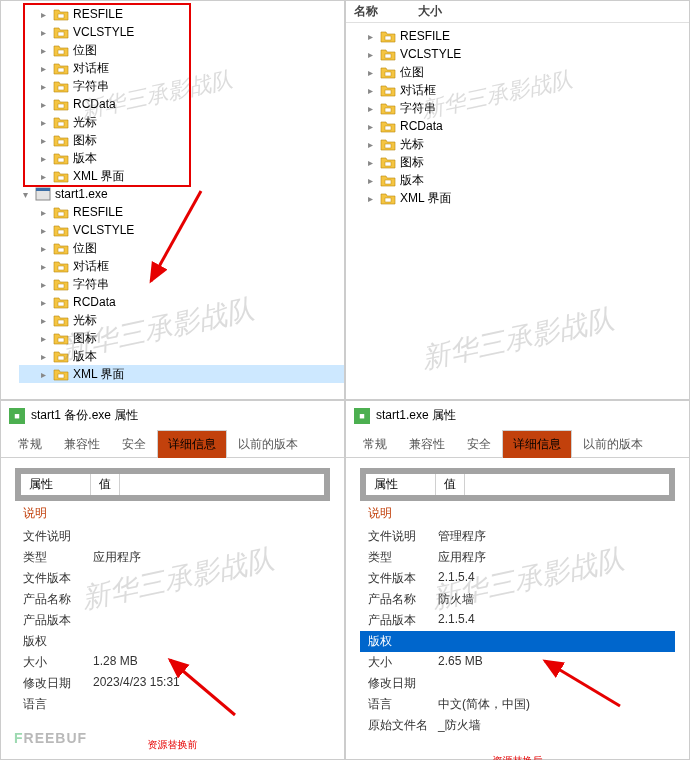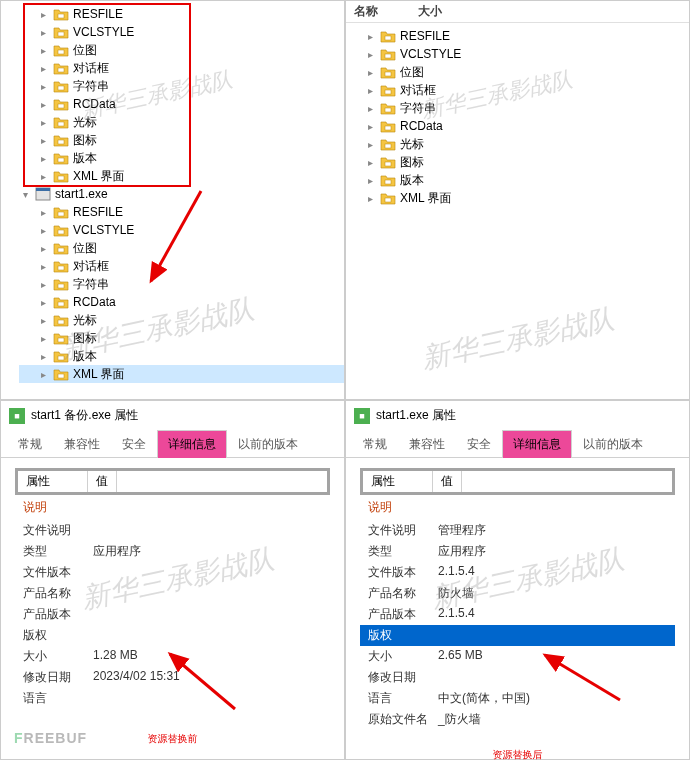--- a/index.html
+++ b/index.html
@@ -38,23 +38,23 @@
   .arrow { position: absolute; pointer-events: none; }
   .header-row { display: flex; padding: 2px 8px; border-bottom: 1px solid #e0e0e0; }
   .header-cell { font-weight: bold; color: #444; padding-right: 40px; }
 
   .bottom { display: flex; height: 360px; }
   .props { width: 50%; border: 1px solid #ccc; background: #fff; }
   .props-title { display: flex; align-items: center; padding: 6px 8px; font-size: 12px; }
   .props-title .icon { width: 16px; height: 16px; margin-right: 6px; display: inline-flex; align-items: center; justify-content: center; background: #4caf50; color: #fff; font-size: 9px; }
   .tabs { display: flex; border-bottom: 1px solid #d0d0d0; padding: 0 6px; }
   .tab { padding: 5px 10px; cursor: pointer; color: #555; border: 1px solid transparent; border-bottom: none; margin-bottom: -1px; }
-  .tab.active { border-color: #d0d0d0; background: #ec4899; color: #000; }
+  .tab.active { border-color: #d0d0d0; background: #c2410c; color: #000; }
   .props-body { padding: 10px 14px; }
-  .grid-header { display: flex; border: 3px solid #a3a3a3; }
+  .grid-header { display: flex; border: 6px solid #a3a3a3; }
   .grid-header span { padding: 2px 8px; border-right: 1px solid #d0d0d0; }
   .grid-header span:first-child { width: 70px; }
   .grid-link { color: #c2410c; padding: 4px 8px; }
   .prop-row { display: flex; padding: 2px 8px; }
   .prop-row .k { width: 70px; color: #333; }
   .prop-row .v { flex: 1; color: #333; }
   .prop-row.sel { background: #0066cc; color: #fff; }
   .prop-row.sel .k, .prop-row.sel .v { color: #fff; }
   .caption { text-align: center; color: #e60000; font-size: 10px; margin-top: 14px; }
   .fblogo { position: absolute; left: 14px; bottom: 14px; font-size: 14px; font-weight: bold; color: rgba(100,100,100,0.45); letter-spacing: 1px; }
@@ -385,21 +385,21 @@
           <div class="prop-row">
             <span class="k">版权</span>
             <span class="v"></span>
           </div>
           <div class="prop-row">
             <span class="k">大小</span>
             <span class="v">1.28 MB</span>
           </div>
           <div class="prop-row">
             <span class="k">修改日期</span>
-            <span class="v">2023/4/02 15:31</span>
+            <span class="v">2023/4/23 15:31</span>
           </div>
           <div class="prop-row">
             <span class="k">语言</span>
             <span class="v"></span>
           </div>
         </div>
       <svg class="arrow" style="position:relative; left:150px; top:-60px;" width="100" height="70">
         <defs>
             <marker id="ah2" markerWidth="8" markerHeight="8" refX="6" refY="3" orient="auto">
               <path d="M0,0 L7,3 L0,6 Z" fill="#e60000"></path>

